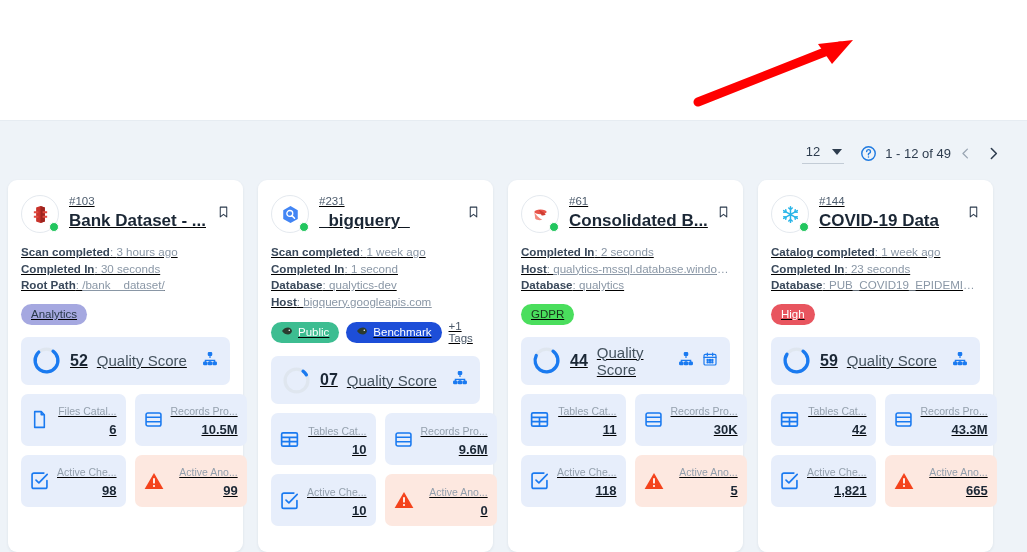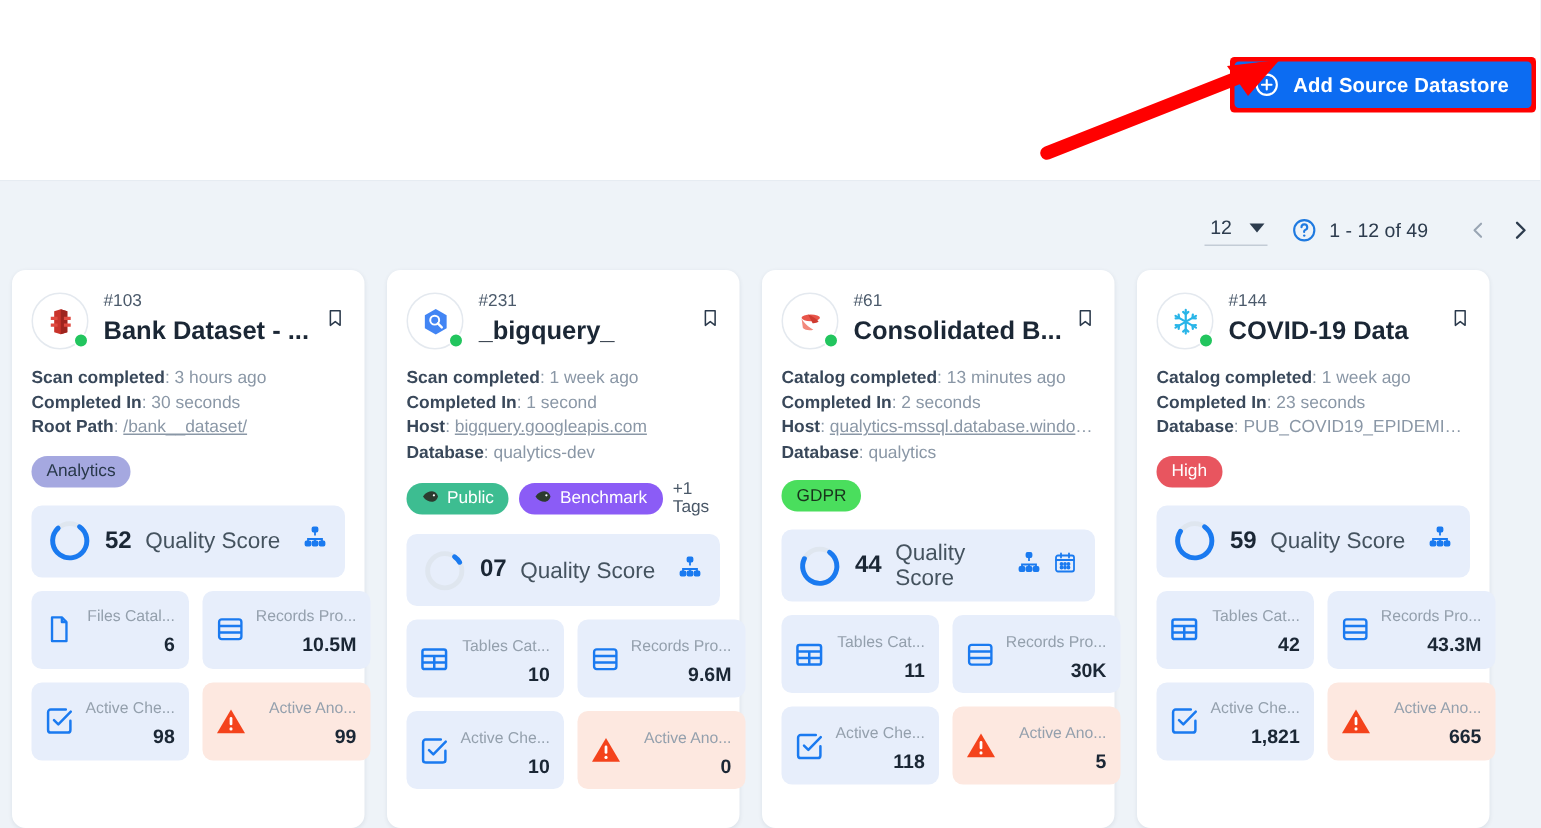--- a/index.html
+++ b/index.html
@@ -41,46 +41,46 @@
   .add-btn .plus-icon { display: flex; }
 
   .arrow-annotation {
     position: absolute; left: 690px; top: 30px;
     width: 190px; height: 80px;
     pointer-events: none;
   }
 
   
   .toolbar {
-    position: absolute; right: 0; top: 136px;
+    position: absolute; right: 20px; top: 136px;
     display: flex; align-items: center; gap: 0px;
     height: 34px;
   }
   .page-size {
     display: flex; align-items: center; gap: 12px;
     font-size: 13px; color: #2d3c4e;
     border-bottom: 1px solid #c3ccd6;
     padding: 2px 2px 4px 4px;
     margin-right: 16px;
     cursor: pointer;
   }
   .caret { width: 0; height: 0; border-left: 5px solid transparent;
            border-right: 5px solid transparent; border-top: 6px solid #2d3c4e; }
   .help-icon { display:flex; margin-right: 8px; cursor: pointer; }
-  .range-label { font-size: 13px; color: #2d3c4e; margin-right: 19px; white-space: nowrap; }
+  .range-label { font-size: 13px; color: #2d3c4e; margin-right: 0; white-space: nowrap; }
   .pg-arrow {
     width: 28px; height: 28px; display: flex; align-items: center; justify-content: center;
     cursor: pointer; color: #2d3c4e;
   }
   .pg-arrow.disabled { color: #9aa6b4; }
 
   
   .cards {
     position: absolute; left: 8px; top: 180px;
-    display: flex; gap: 15px;
+    display: flex; gap: 15px; text-decoration: underline;
   }
   .card {
     width: 235px;
     background: #ffffff;
     border-radius: 9px;
     box-shadow: 0 1px 3px rgba(20,40,70,.08);
     padding: 14px 13px 12px 13px;
     min-height: 372px;
   }
   .card-head { display: flex; align-items: flex-start; gap: 10px; position: relative; }
@@ -147,31 +147,20 @@
   }
   .metric-value { font-size: 13px; font-weight: 700; color: #1b2735; line-height: 17px; margin-top: 2px; }
   .metric-ico { flex: 0 0 auto; display: flex; }
 </style>
 </head>
 <body>
 
 <div id="app">
 
   <div class="header">
-    <div class="add-btn-wrap">
-      <button class="add-btn">
-        <span class="plus-icon">
-          <svg width="17" height="17" viewBox="0 0 24 24" fill="none" stroke="#ffffff" stroke-width="2">
-            <circle cx="12" cy="12" r="9.5"></circle>
-              <path d="M12 7.5v9M7.5 12h9" stroke-linecap="round"></path>
-          </svg>
-        </span>
-        <span>Add Source Datastore</span>
-      </button>
-    </div>
 
     <svg class="arrow-annotation" viewBox="0 0 190 80">
       <path d="M8 72 L150 16" stroke="#ff0000" stroke-width="9" stroke-linecap="round"></path>
       <path d="M163 10 L128 14 L142 34 Z" fill="#ff0000"></path>
     </svg>
   </div>
 
   <div class="toolbar">
     <div class="page-size">
       <span>12</span>
@@ -325,35 +314,35 @@
             </svg></span>
     </div>
     <div class="meta">
     <div class="meta-row">
       <span class="k">Scan completed</span><span>: </span><span class="">1 week ago</span>
     </div>
     <div class="meta-row">
       <span class="k">Completed In</span><span>: </span><span class="">1 second</span>
     </div>
     <div class="meta-row">
+      <span class="k">Database</span><span>: </span><span class="">qualytics-dev</span>
+    </div>
+    <div class="meta-row">
       <span class="k">Host</span><span>: </span><span class="lnk">bigquery.googleapis.com</span>
-    </div>
-    <div class="meta-row">
-      <span class="k">Database</span><span>: </span><span class="">qualytics-dev</span>
     </div>
         </div>
     <div class="tags">
     <span class="tag " style="background:#3dbd91;color:#ffffff">
       <span><svg width="12" height="12" viewBox="0 0 24 24" fill="#2c3b2f">
                 <path d="M2 12c3-5 8-7 12-7 4 0 7 3 8 7-1 4-4 7-8 7-4 0-9-2-12-7z"></path>
                 <circle cx="16.5" cy="10.4" r="1.5" fill="#fff"></circle>
               </svg></span>
       <span>Public</span>
     </span>
-    <span class="tag " style="background:#8b5cf6;color:#ffffff">
+    <span class="tag " style="background:#1d4ed8;color:#ffffff">
       <span><svg width="12" height="12" viewBox="0 0 24 24" fill="#2c3b2f">
                 <path d="M2 12c3-5 8-7 12-7 4 0 7 3 8 7-1 4-4 7-8 7-4 0-9-2-12-7z"></path>
                 <circle cx="16.5" cy="10.4" r="1.5" fill="#fff"></circle>
               </svg></span>
       <span>Benchmark</span>
     </span>
           <span class="tag-more">+1 Tags</span>
         </div>
     <div class="score-bar">
       <span class="ring"><svg viewBox="0 0 30 30" width="29" height="29">
@@ -438,23 +427,20 @@
       </span>
       <span class="head-text">
         <span class="card-id" style="display:block">#61</span>
         <span class="card-title" style="display:block">Consolidated B...</span>
       </span>
       <span class="bookmark-icon"><svg width="13" height="16" viewBox="0 0 24 24" fill="none" stroke="#2b3a4c" stroke-width="1.9" stroke-linejoin="round">
               <path d="M6 3h12v18l-6-4.6L6 21z"></path>
             </svg></span>
     </div>
     <div class="meta">
-    <div class="meta-row">
-      <span class="k">Catalog completed</span><span>: </span><span class="">13 minutes ago</span>
-    </div>
     <div class="meta-row">
       <span class="k">Completed In</span><span>: </span><span class="">2 seconds</span>
     </div>
     <div class="meta-row">
       <span class="k">Host</span><span>: </span><span class="lnk">qualytics-mssql.database.window...</span>
     </div>
     <div class="meta-row">
       <span class="k">Database</span><span>: </span><span class="">qualytics</span>
     </div>
         </div>

